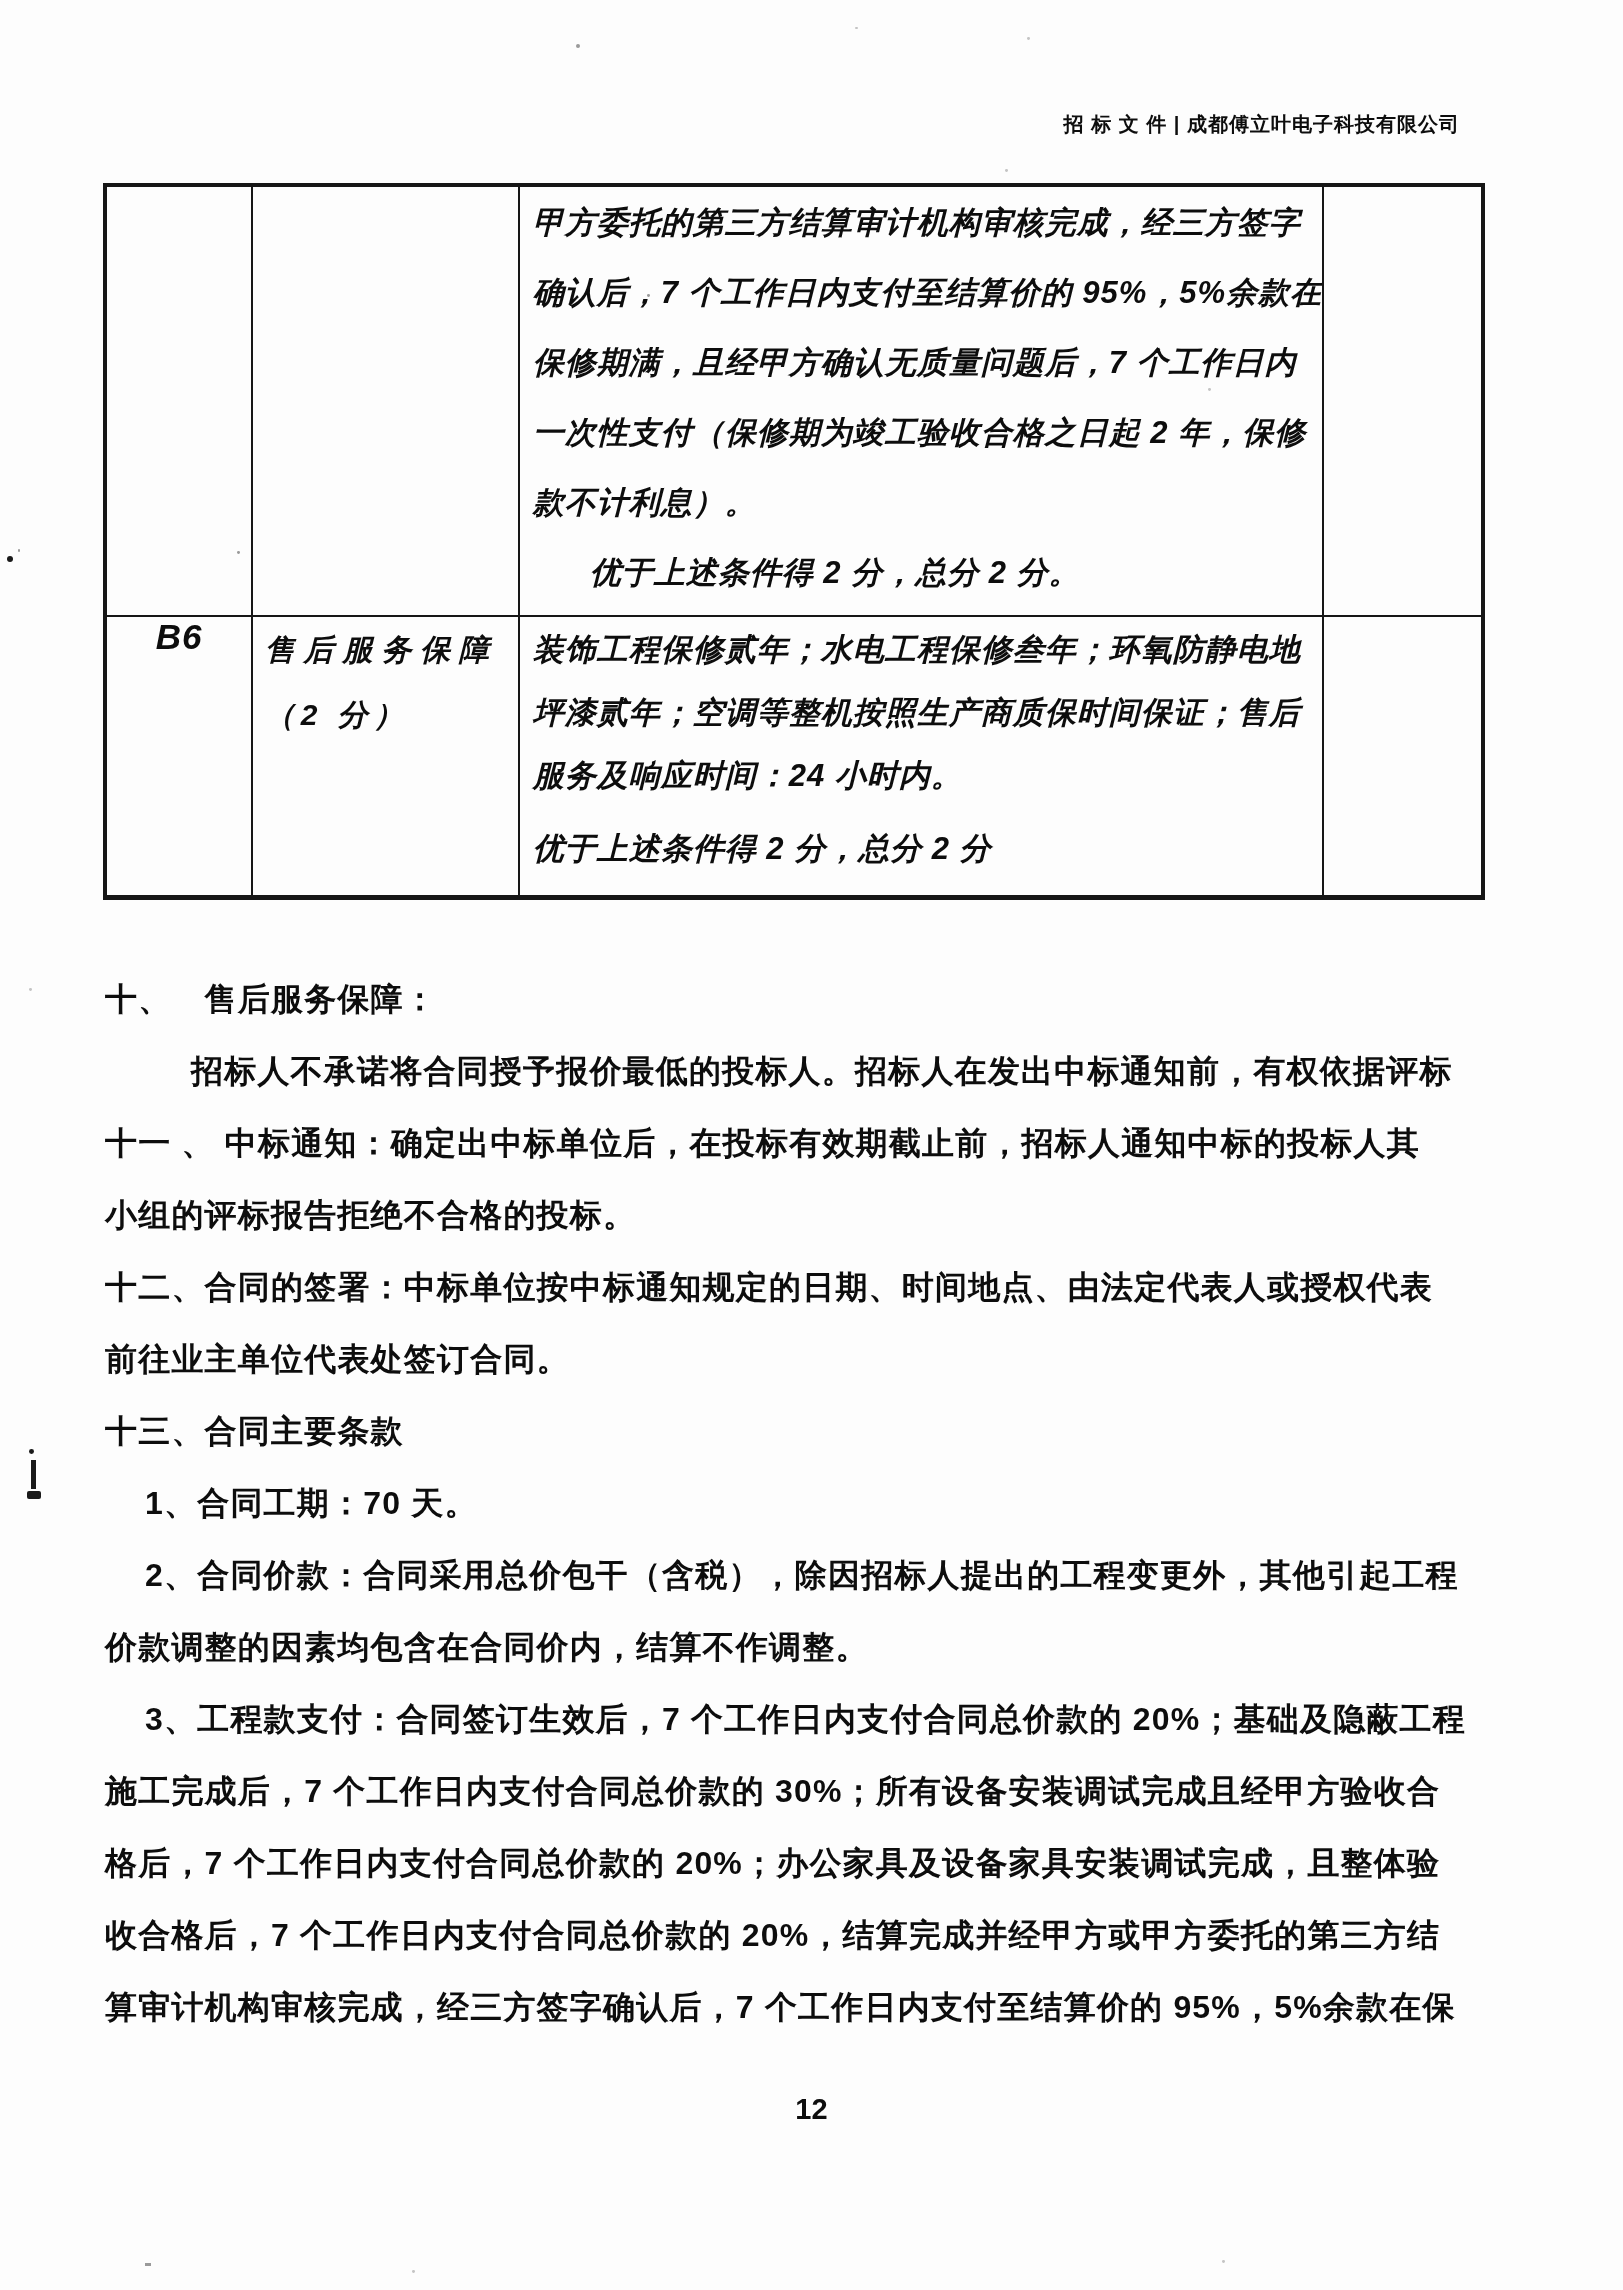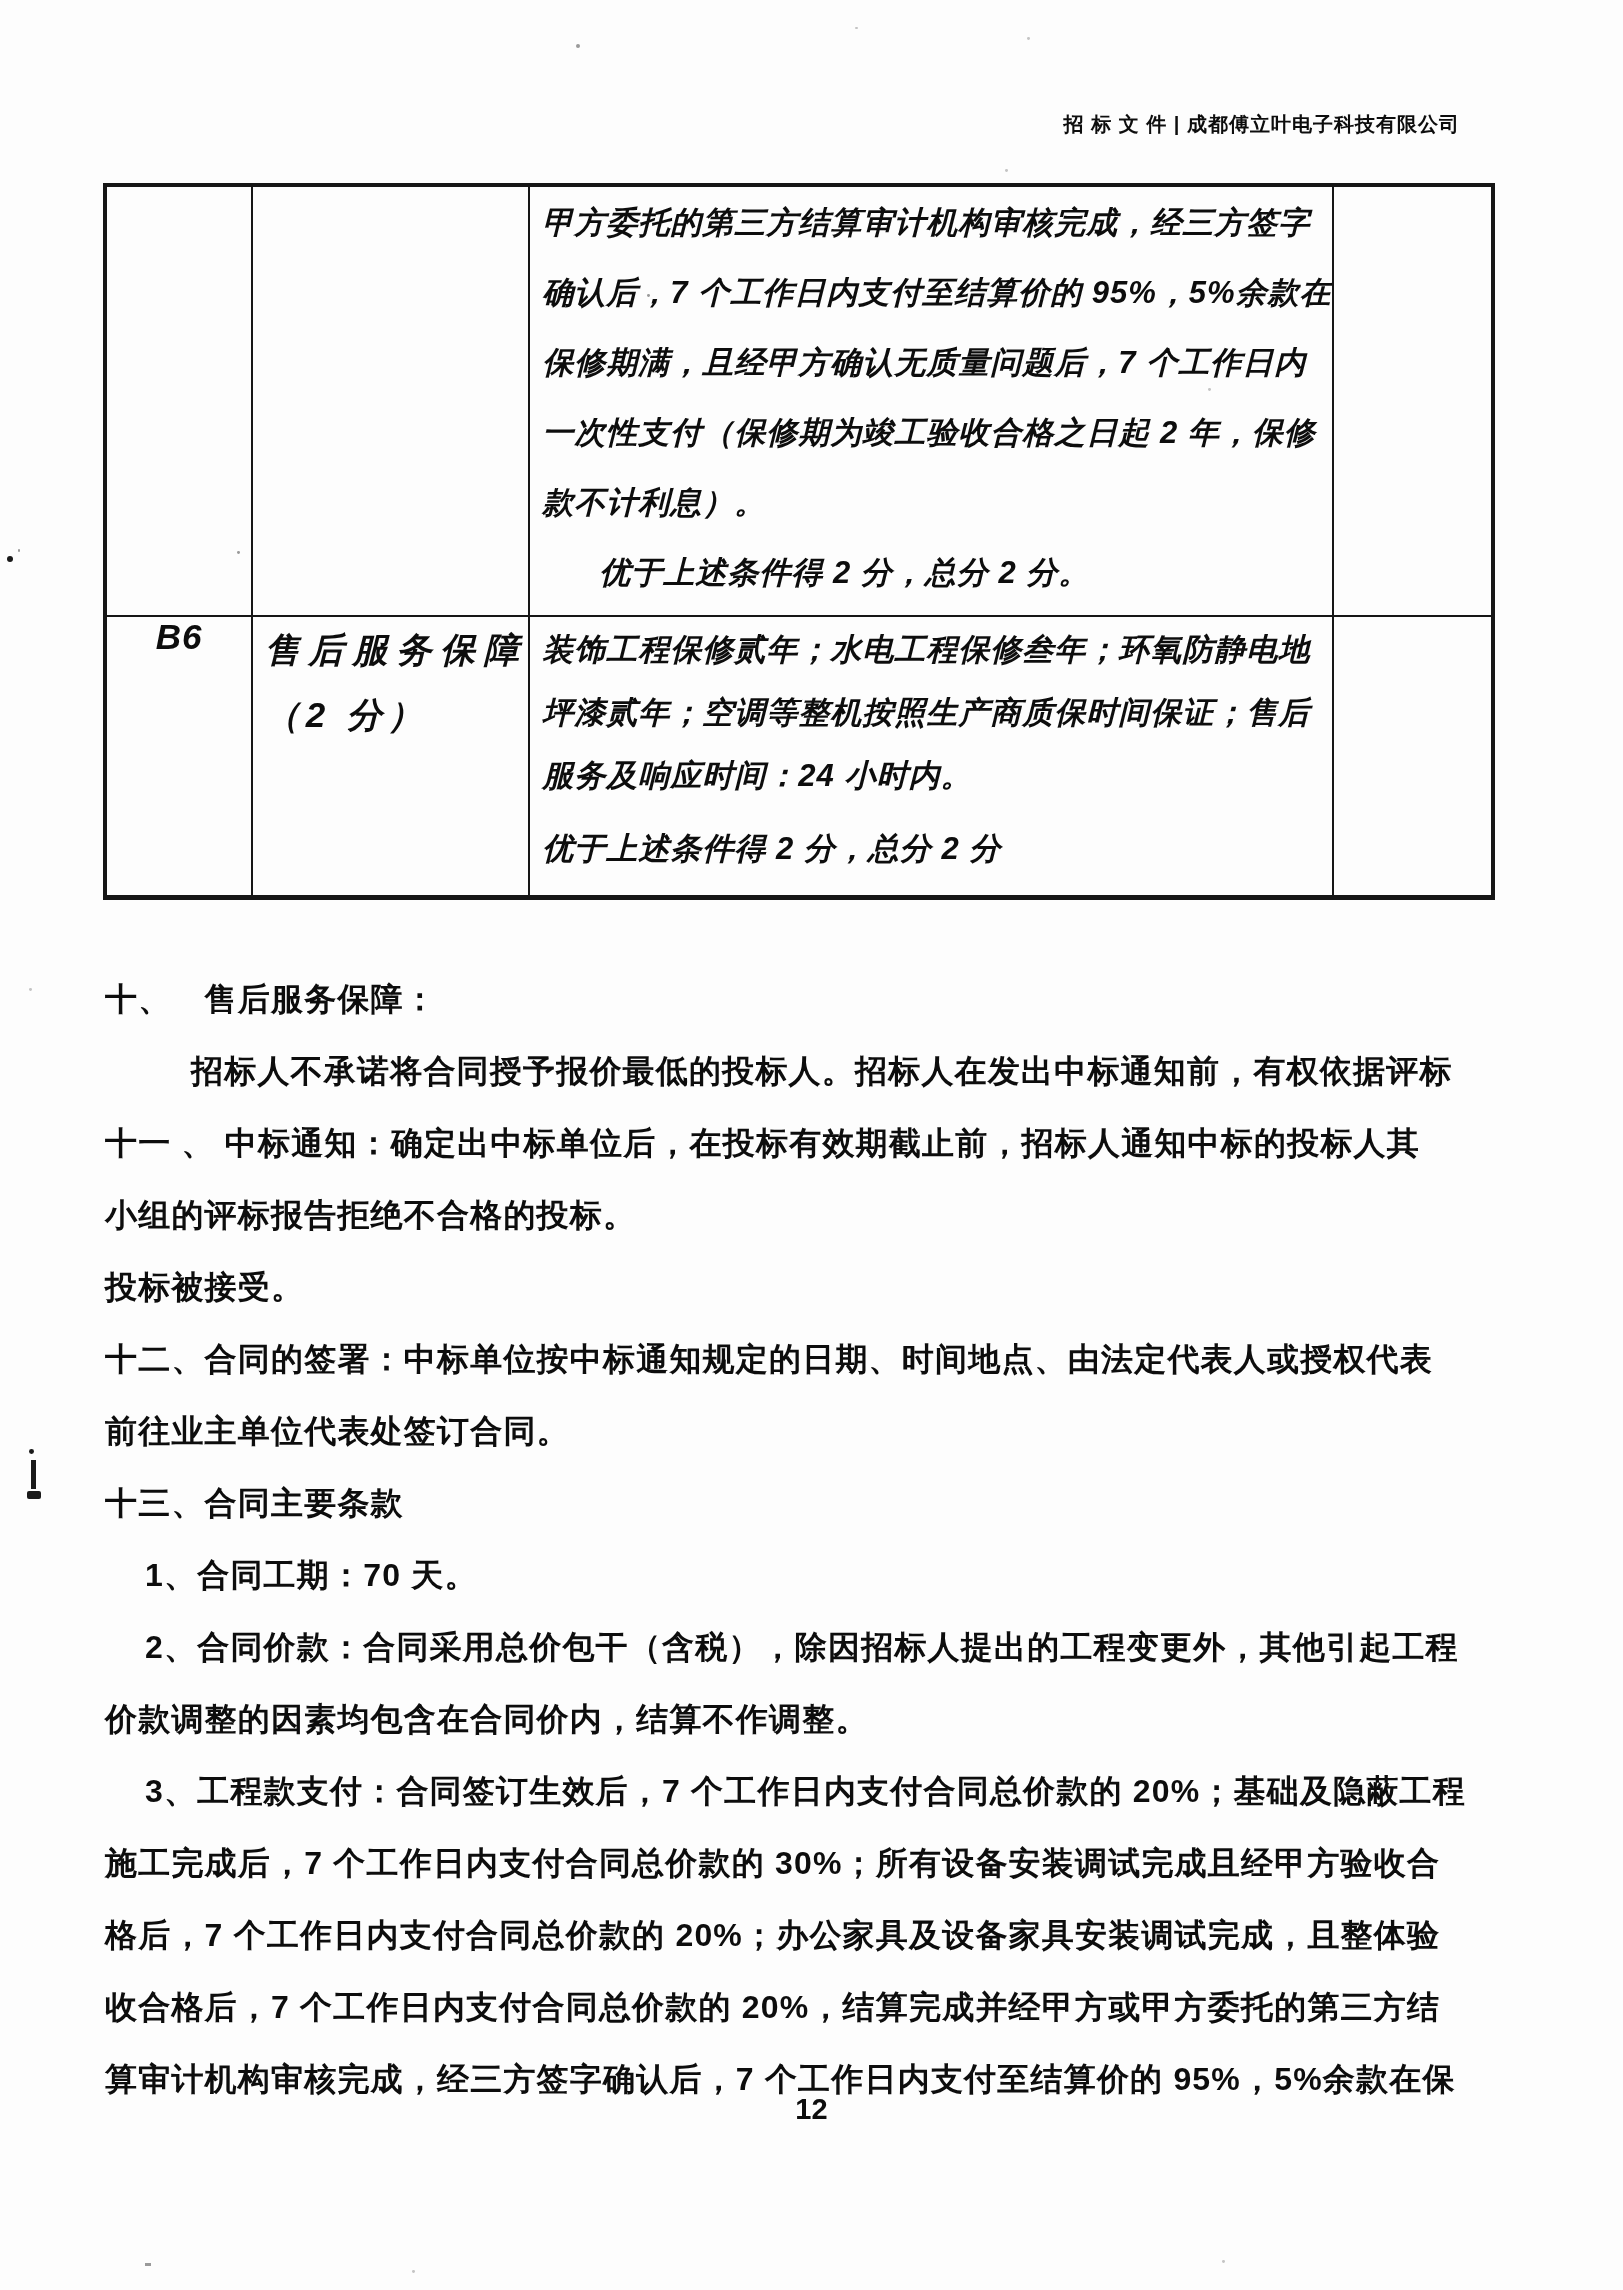--- a/index.html
+++ b/index.html
@@ -27,21 +27,21 @@
   }
   table.score-table td {
     border:2.9px solid #161616;
     vertical-align:top;
     overflow:hidden;
   }
   tr.row-carry td { height:431px; }
   tr.row-b6 td { height:281px; }
 
   td.cell-id { vertical-align:middle; text-align:center; font-size:35px; letter-spacing:1px; }
-  td.cell-crit { vertical-align:middle; font-size:35px; padding:0 0 33px 11.8px; }
+  td.cell-crit { vertical-align:middle; font-size:30px; padding:0 0 33px 11.8px; }
   .crit-line1 { letter-spacing:8.8px; line-height:65px; white-space:nowrap; }
   .crit-line2 { letter-spacing:5.9px; line-height:65px; white-space:nowrap; }
 
   td.cell-desc { padding:1px 0 0 12.7px; }
   .desc-line { font-size:31px; letter-spacing:1px; line-height:70px; white-space:nowrap; }
   tr.row-b6 .desc-line { line-height:63px; }
   .desc-line.score-note { text-indent:57px; }
   .desc-line.score-note-b6 { margin-top:9.8px; }
 
   
@@ -107,21 +107,20 @@
     <td class="cell-score"></td>
   </tr>
 </tbody>
   </table>
 
 <div class="body-lines">
   <div class="bl">十、　售后服务保障：</div>
   <div class="bl ind-para">招标人不承诺将合同授予报价最低的投标人。招标人在发出中标通知前，有权依据评标</div>
   <div class="bl">十一 、 中标通知：确定出中标单位后，在投标有效期截止前，招标人通知中标的投标人其</div>
   <div class="bl">小组的评标报告拒绝不合格的投标。</div>
-  <div class="bl">投标被接受。</div>
   <div class="bl">十二、合同的签署：中标单位按中标通知规定的日期、时间地点、由法定代表人或授权代表</div>
   <div class="bl">前往业主单位代表处签订合同。</div>
   <div class="bl">十三、合同主要条款</div>
   <div class="bl ind-num">1、合同工期：70 天。</div>
   <div class="bl ind-num">2、合同价款：合同采用总价包干（含税），除因招标人提出的工程变更外，其他引起工程</div>
   <div class="bl">价款调整的因素均包含在合同价内，结算不作调整。</div>
   <div class="bl ind-num">3、工程款支付：合同签订生效后，7 个工作日内支付合同总价款的 20%；基础及隐蔽工程</div>
   <div class="bl">施工完成后，7 个工作日内支付合同总价款的 30%；所有设备安装调试完成且经甲方验收合</div>
   <div class="bl">格后，7 个工作日内支付合同总价款的 20%；办公家具及设备家具安装调试完成，且整体验</div>
   <div class="bl">收合格后，7 个工作日内支付合同总价款的 20%，结算完成并经甲方或甲方委托的第三方结</div>

